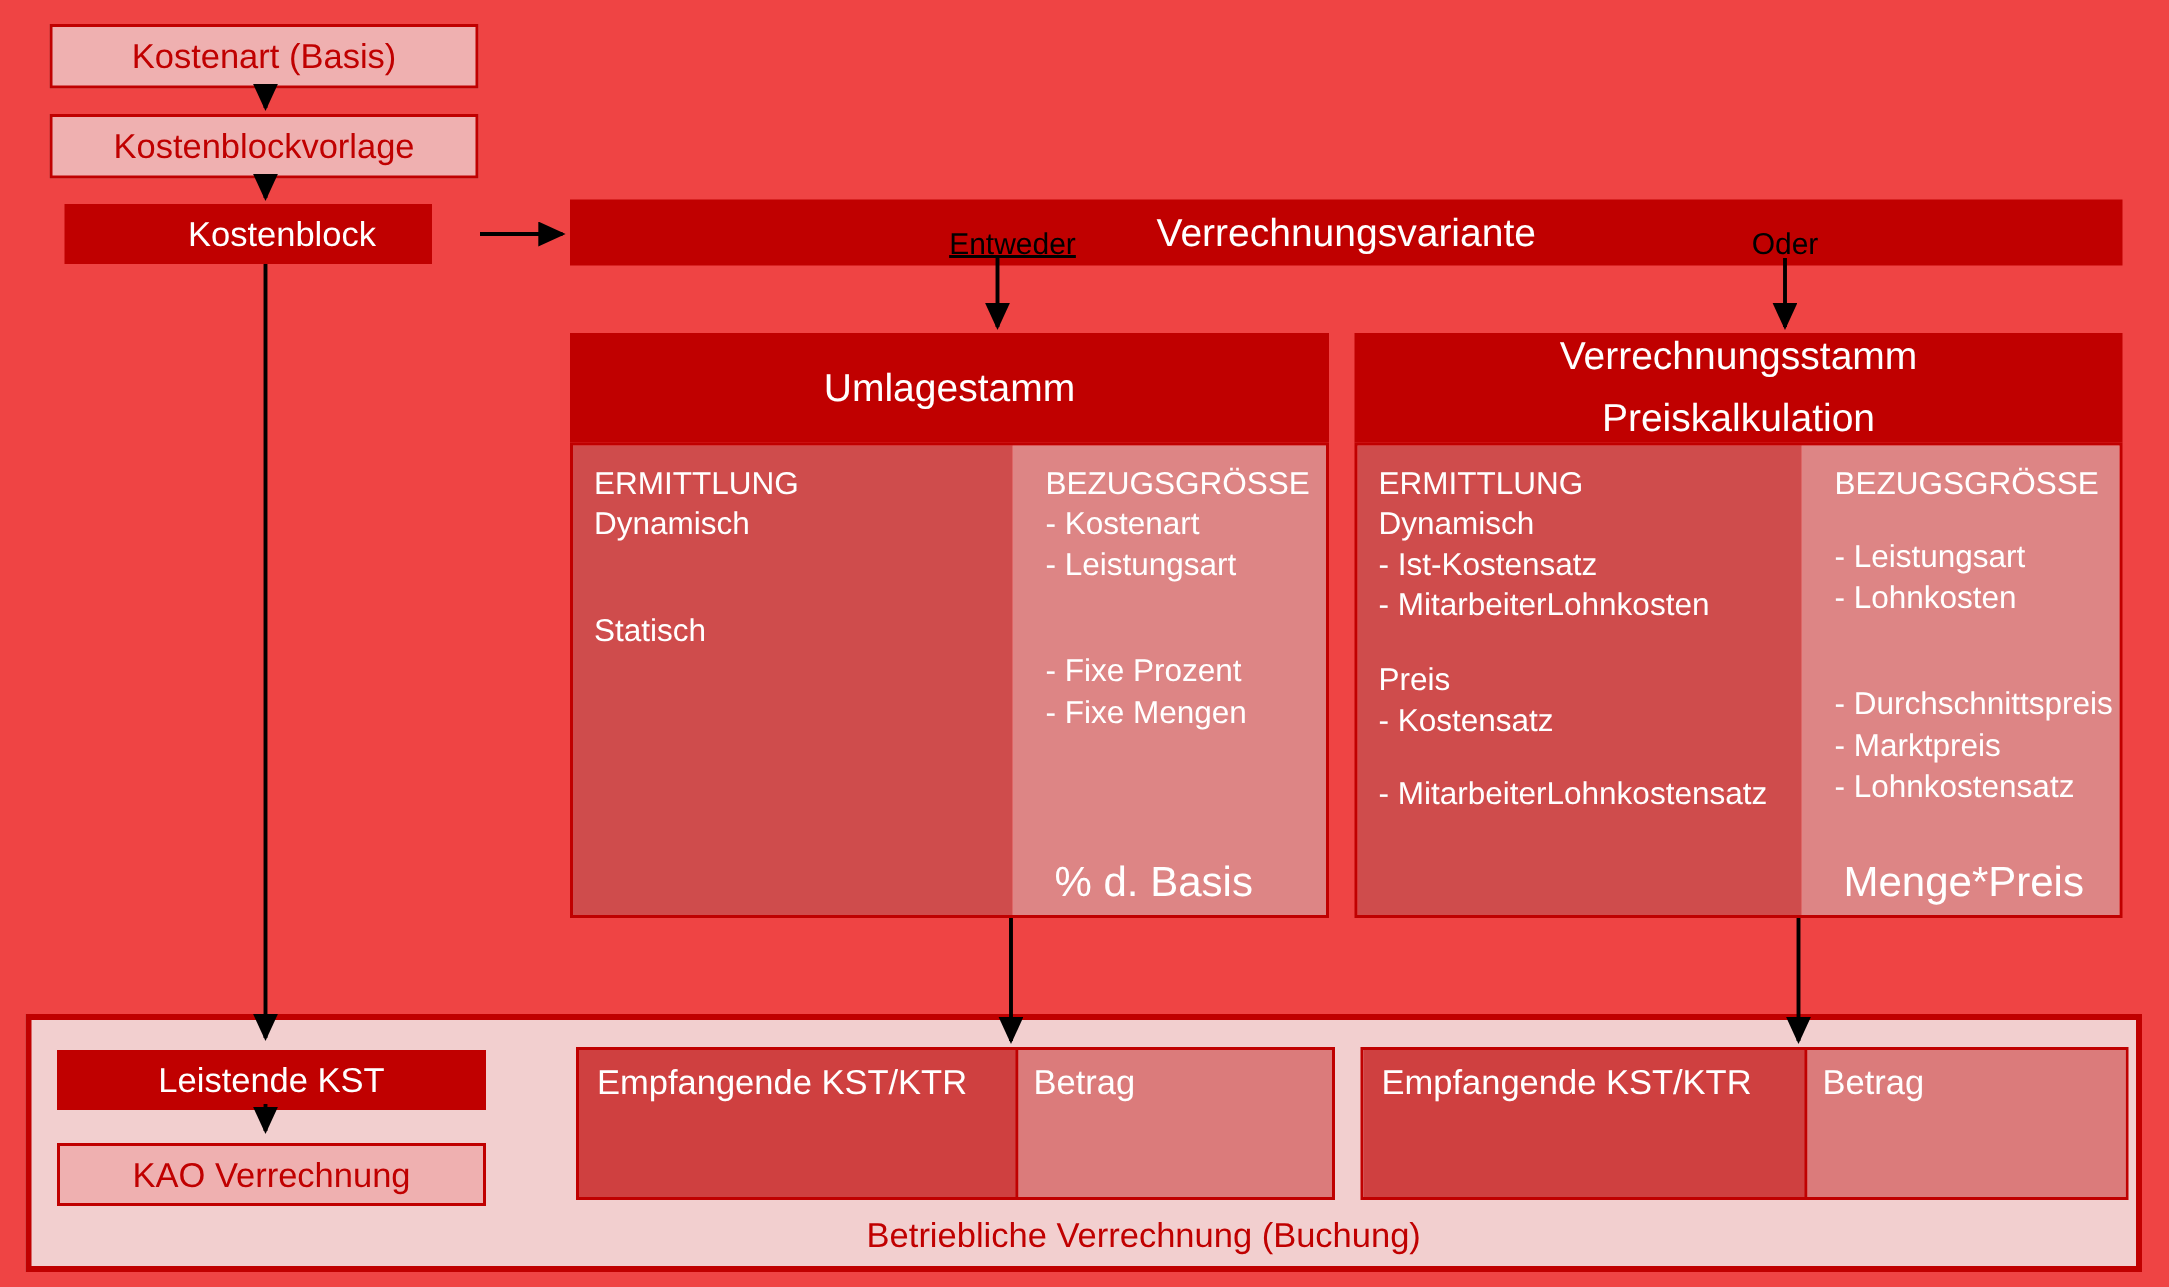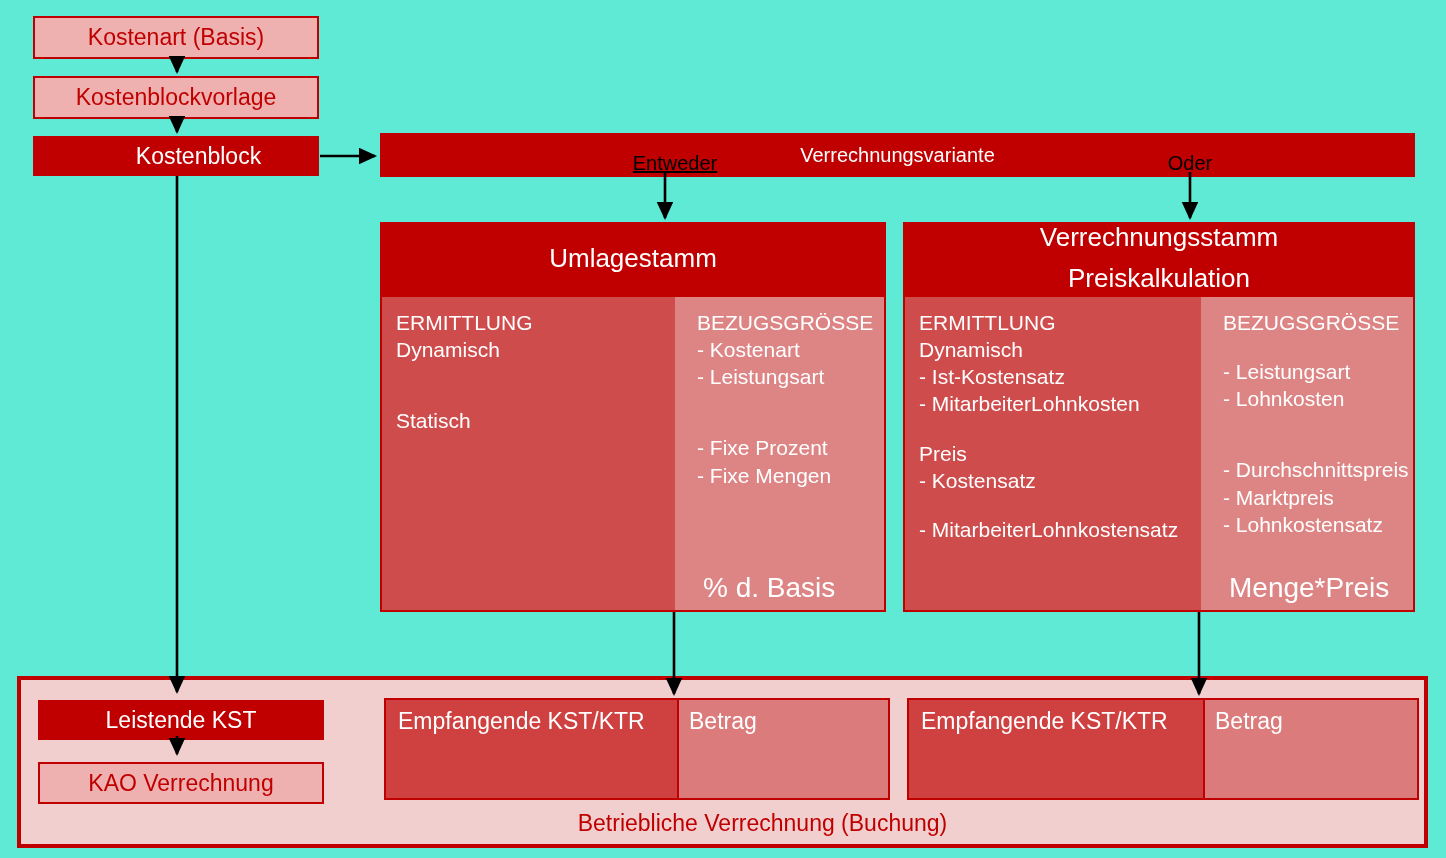--- a/index.html
+++ b/index.html
@@ -7,21 +7,21 @@
     padding: 0;
     background: #ffffff;
   }
   body {
     font-family: "Liberation Sans", sans-serif;
   }
   #canvas {
     position: relative;
     width: 1446px;
     height: 858px;
-    background: #5eead4;
+    background: #ef4444;
     overflow: hidden;
   }
   .box {
     position: absolute;
     box-sizing: border-box;
     display: flex;
     align-items: center;
     justify-content: center;
     text-align: center;
   }
@@ -36,21 +36,21 @@
   .chip-dark {
     background: #C00000;
     color: #ffffff;
     font-size: 23px;
   }
 
   
   .banner {
     background: #C00000;
     color: #ffffff;
-    font-size: 20px;
+    font-size: 26px;
   }
   .branch-label {
     position: absolute;
     color: #000000;
     font-size: 20px;
     text-align: center;
     white-space: nowrap;
   }
 
   
@@ -157,21 +157,21 @@
 <div id="canvas">
 
   <div class="box chip-light" style="left:33px; top:16px; width:286px; height:43px;">
     <span>Kostenart (Basis)</span>
   </div>
 
   <div class="box chip-light" style="left:33px; top:76px; width:286px; height:43px;">
     <span>Kostenblockvorlage</span>
   </div>
 
-  <div class="box chip-dark" style="left:33px; top:136px; width:286px; height:40px;padding-left:45px;">
+  <div class="box chip-dark" style="left:43px; top:136px; width:245px; height:40px;padding-left:45px;">
     <span>Kostenblock</span>
   </div>
 
   <div class="box banner" style="left:380px; top:133px; width:1035px; height:44px;">
     <span>Verrechnungsvariante</span>
   </div>
   <div class="branch-label" style="left:615px; top:152px; width:120px;text-decoration:underline;">
     <span>Entweder</span>
   </div>
   <div class="branch-label" style="left:1135px; top:152px; width:110px;">

